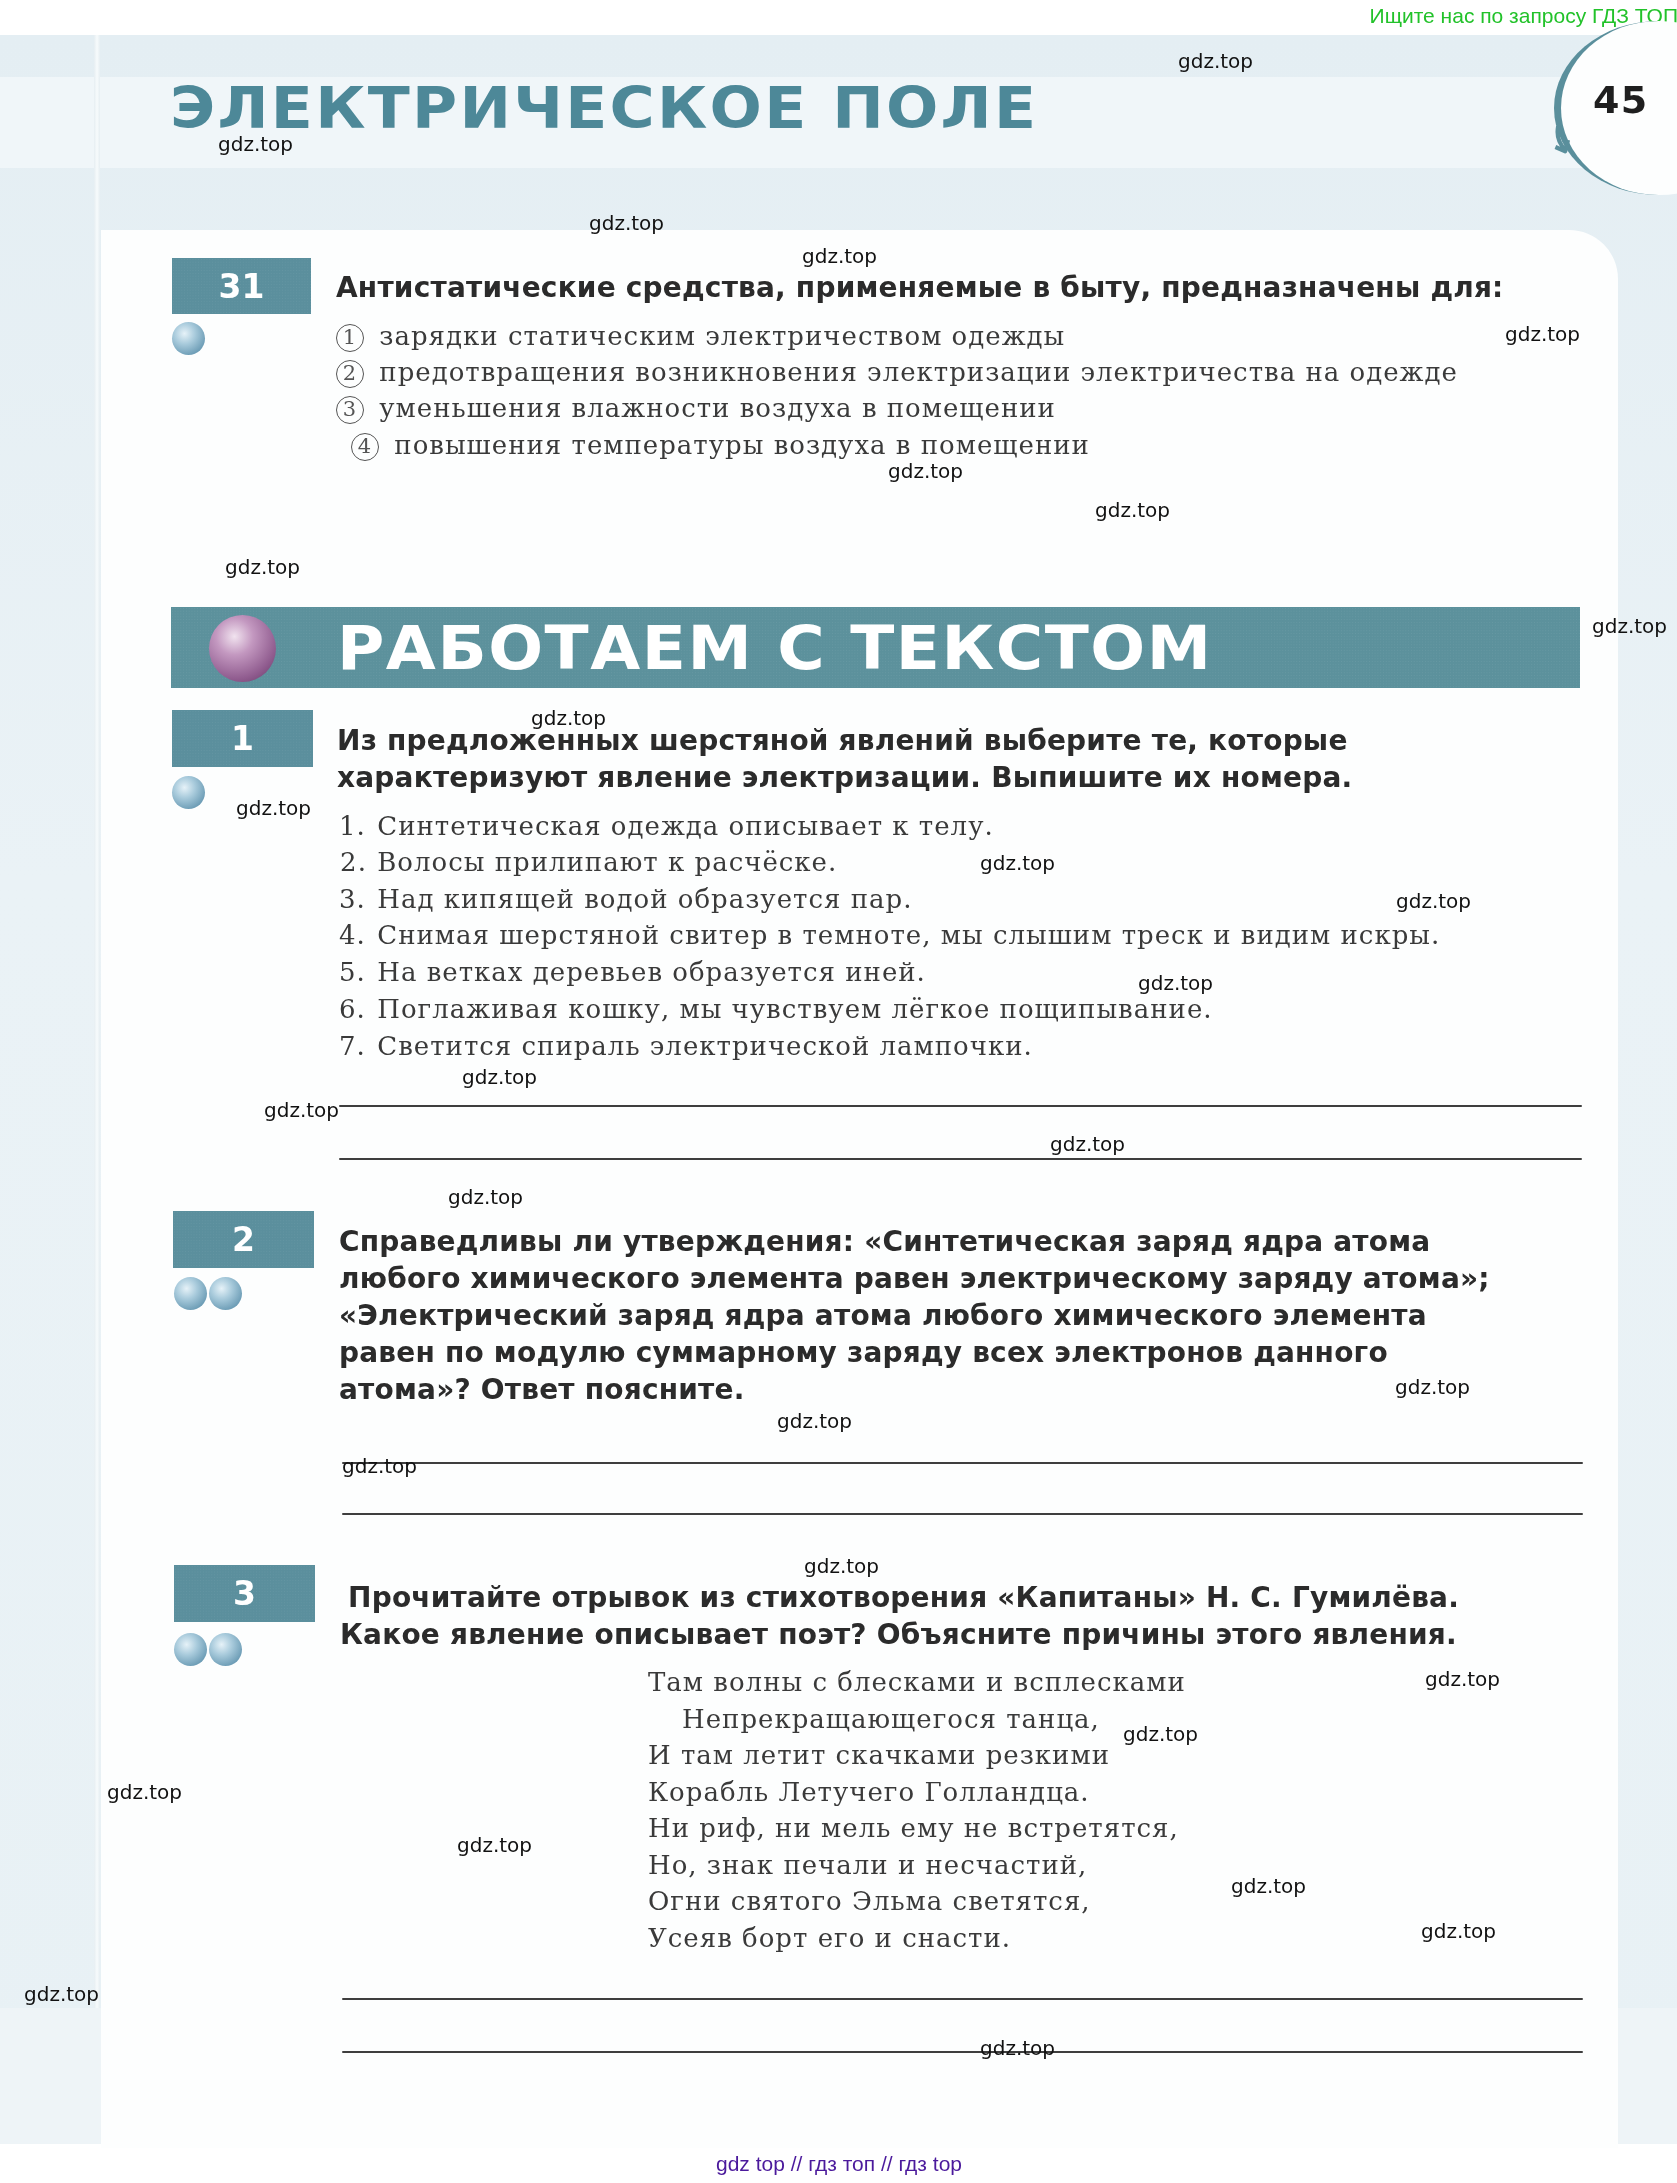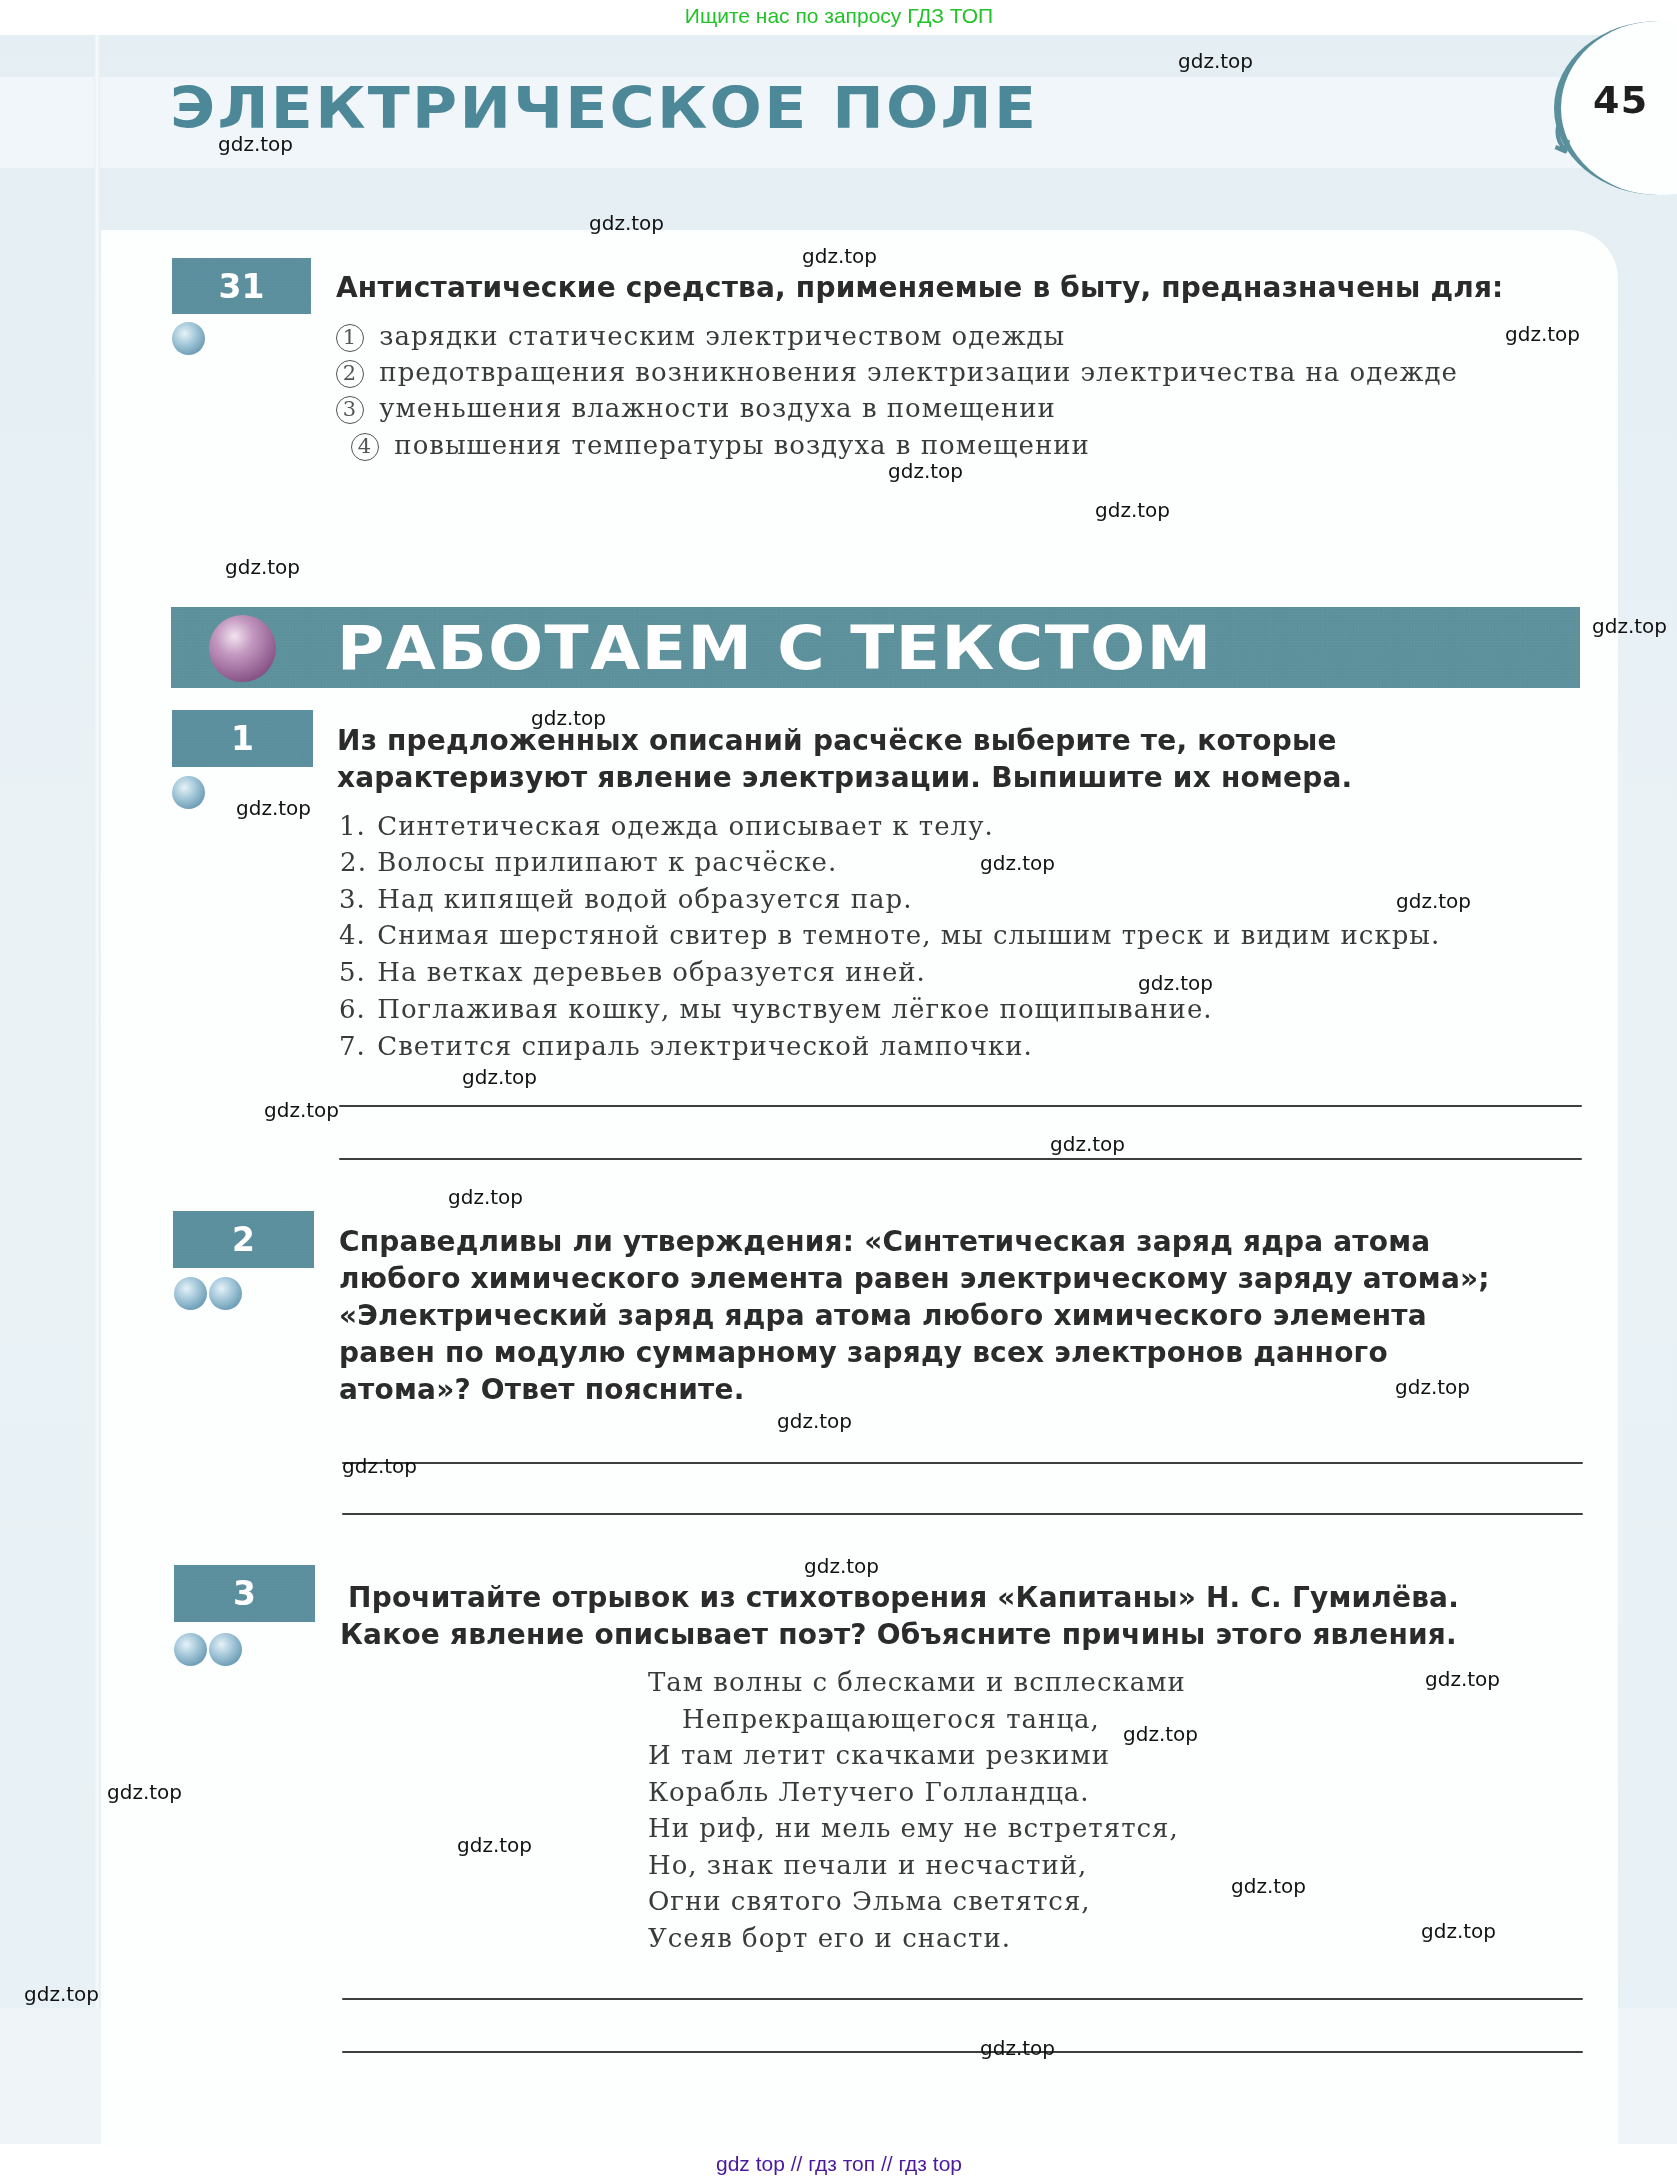--- a/index.html
+++ b/index.html
@@ -1,21 +1,21 @@
 <!DOCTYPE html>
 <html style="font-size:11px"><head>
   <meta charset="utf-8">
   <style>
     * { box-sizing: border-box; margin: 0; padding: 0; }
     html, body { width: 1678px; height: 2183px; background: #ffffff; overflow: hidden; }
     body { position: relative; font-family: "Liberation Sans", sans-serif; color: #2a2a2a; }
 
     .top-banner {
       position: absolute; left: 0; top: 0; width: 1678px; height: 35px;
-      text-align: center; font-size: 21px; line-height: 31px; color: #22c22a;
+      text-align: right; font-size: 21px; line-height: 31px; color: #22c22a;
       font-family: "Liberation Sans", sans-serif;
     }
     .bottom-banner {
       position: absolute; left: 0; top: 2146px; width: 1678px; height: 35px;
       text-align: center; font-size: 21px; line-height: 35px; color: #4b1a9c;
     }
 
     .page-bg {
       position: absolute; left: 0; top: 35px; width: 1678px; height: 2109px;
       background: linear-gradient(180deg, #e4eef3 0%, #eaf2f6 40%, #e8f1f5 100%);
@@ -136,21 +136,21 @@
 </div>
 
 <div class="section-banner"></div>
 <div class="sphere-purple" style="left:209px;top:615px;"></div>
 <div class="section-title">РАБОТАЕМ С ТЕКСТОМ</div>
 
 <div class="num-tab" style="left:172px;top:710px;width:141px;height:57px;font-size:33px;">
   <span>1</span>
 </div>
 <div class="sphere" style="left:172px;top:776px;"></div>
-<div class="q-heading" style="left:337px;top:722px;">Из предложенных описаний расчёске выберите те, которые</div>
+<div class="q-heading" style="left:337px;top:722px;">Из предложенных шерстяной явлений выберите те, которые</div>
 <div class="q-heading" style="left:337px;top:759px;">характеризуют явление электризации. Выпишите их номера.</div>
 
 <div class="serif-line" style="left:339px;top:811px;"><span class="list-num">1.</span> <span>Синтетическая одежда описывает к телу.</span></div>
 <div class="serif-line" style="left:339px;top:847px;text-align:center;"><span class="list-num">2.</span> <span>Волосы прилипают к расчёске.</span></div>
 <div class="serif-line" style="left:339px;top:884px;"><span class="list-num">3.</span> <span>Над кипящей водой образуется пар.</span></div>
 <div class="serif-line" style="left:339px;top:920px;"><span class="list-num">4.</span> <span>Снимая шерстяной свитер в темноте, мы слышим треск и видим искры.</span></div>
 <div class="serif-line" style="left:339px;top:957px;"><span class="list-num">5.</span> <span>На ветках деревьев образуется иней.</span></div>
 <div class="serif-line" style="left:339px;top:994px;"><span class="list-num">6.</span> <span>Поглаживая кошку, мы чувствуем лёгкое пощипывание.</span></div>
 <div class="serif-line" style="left:339px;top:1031px;"><span class="list-num">7.</span> <span>Светится спираль электрической лампочки.</span></div>
 

